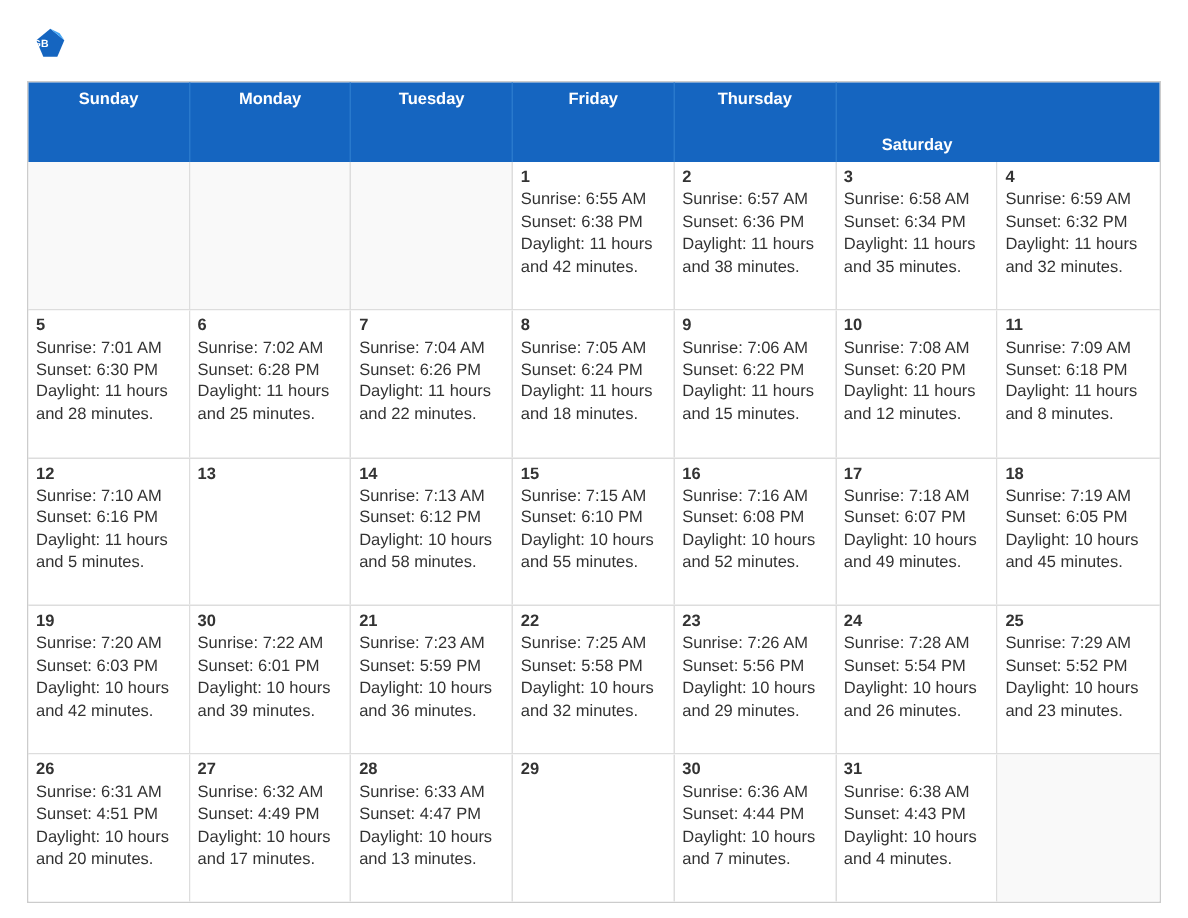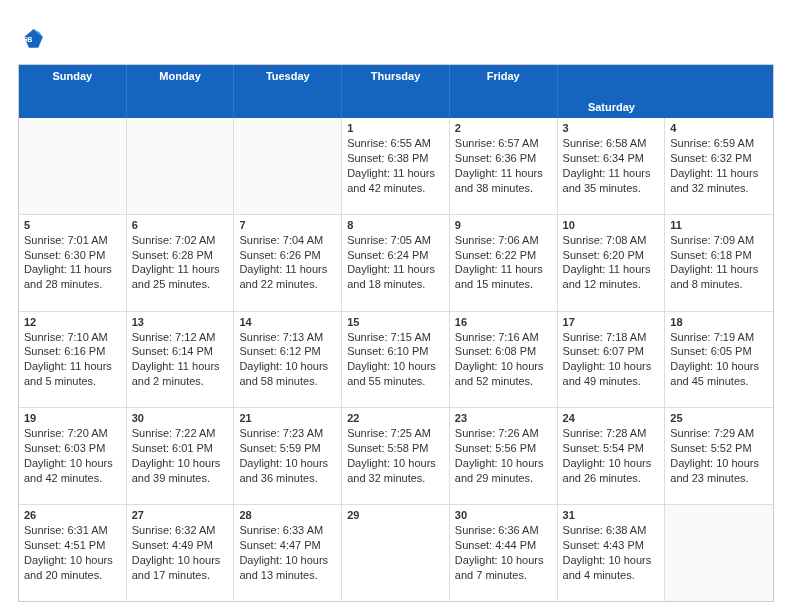--- a/index.html
+++ b/index.html
@@ -6,21 +6,21 @@
     body {
       font-family: Arial, sans-serif;
       background: #fff;
       width: 792px;
       height: 612px;
       overflow: hidden;
     }
     .page {
       width: 792px;
       height: 612px;
-      padding: 26px 18px 10px 18px;
+      padding: 16px 18px 10px 18px;
       display: flex;
       flex-direction: column;
     }
     .header {
       display: flex;
       justify-content: space-between;
       align-items: flex-start;
       margin-bottom: 10px;
     }
     .logo {
@@ -126,22 +126,22 @@
       <div class="month-title"></div>
       <div class="subtitle"></div>
     </div>
   </div>
 
   <div class="calendar">
     <div class="cal-header">
     <div class="cal-header-cell">Sunday</div>
         <div class="cal-header-cell">Monday</div>
         <div class="cal-header-cell">Tuesday</div>
+        <div class="cal-header-cell">Friday</div>
         <div class="cal-header-cell">Thursday</div>
-        <div class="cal-header-cell">Friday</div>
         <div class="cal-header-cell">Saturday</div>
       </div>
     <div class="cal-body">
     <div class="cal-row">
           <div class="cal-cell empty"></div>
           <div class="cal-cell empty"></div>
           <div class="cal-cell empty"></div>
           <div class="cal-cell">
             <span class="day-num">1</span>
             <div class="cell-text">Sunrise: 6:55 AM<br>Sunset: 6:38 PM<br>Daylight: 11 hours and 42 minutes.</div>
@@ -189,21 +189,20 @@
             <div class="cell-text">Sunrise: 7:09 AM<br>Sunset: 6:18 PM<br>Daylight: 11 hours and 8 minutes.</div>
           </div>
         </div>
         <div class="cal-row">
           <div class="cal-cell">
             <span class="day-num">12</span>
             <div class="cell-text">Sunrise: 7:10 AM<br>Sunset: 6:16 PM<br>Daylight: 11 hours and 5 minutes.</div>
           </div>
           <div class="cal-cell">
             <span class="day-num">13</span>
-            <div class="cell-text">Sunrise: 7:12 AM<br>Sunset: 6:14 PM<br>Daylight: 11 hours and 2 minutes.</div>
           </div>
           <div class="cal-cell">
             <span class="day-num">14</span>
             <div class="cell-text">Sunrise: 7:13 AM<br>Sunset: 6:12 PM<br>Daylight: 10 hours and 58 minutes.</div>
           </div>
           <div class="cal-cell">
             <span class="day-num">15</span>
             <div class="cell-text">Sunrise: 7:15 AM<br>Sunset: 6:10 PM<br>Daylight: 10 hours and 55 minutes.</div>
           </div>
           <div class="cal-cell">

